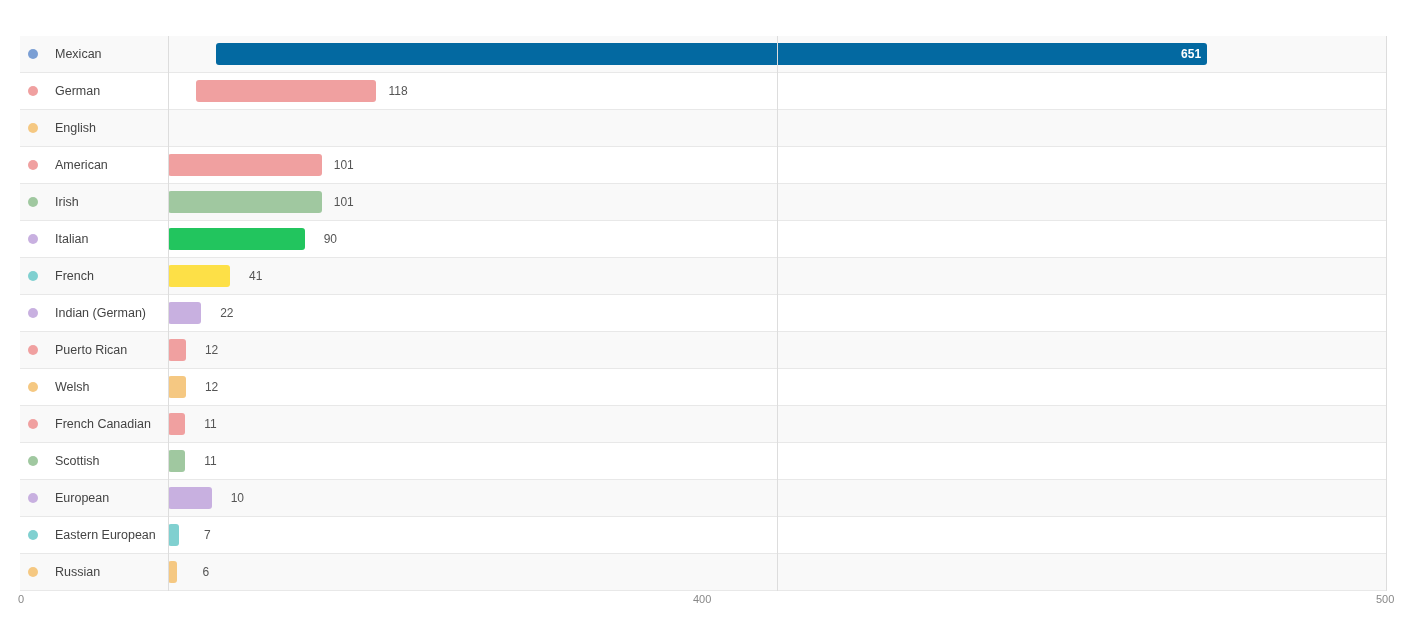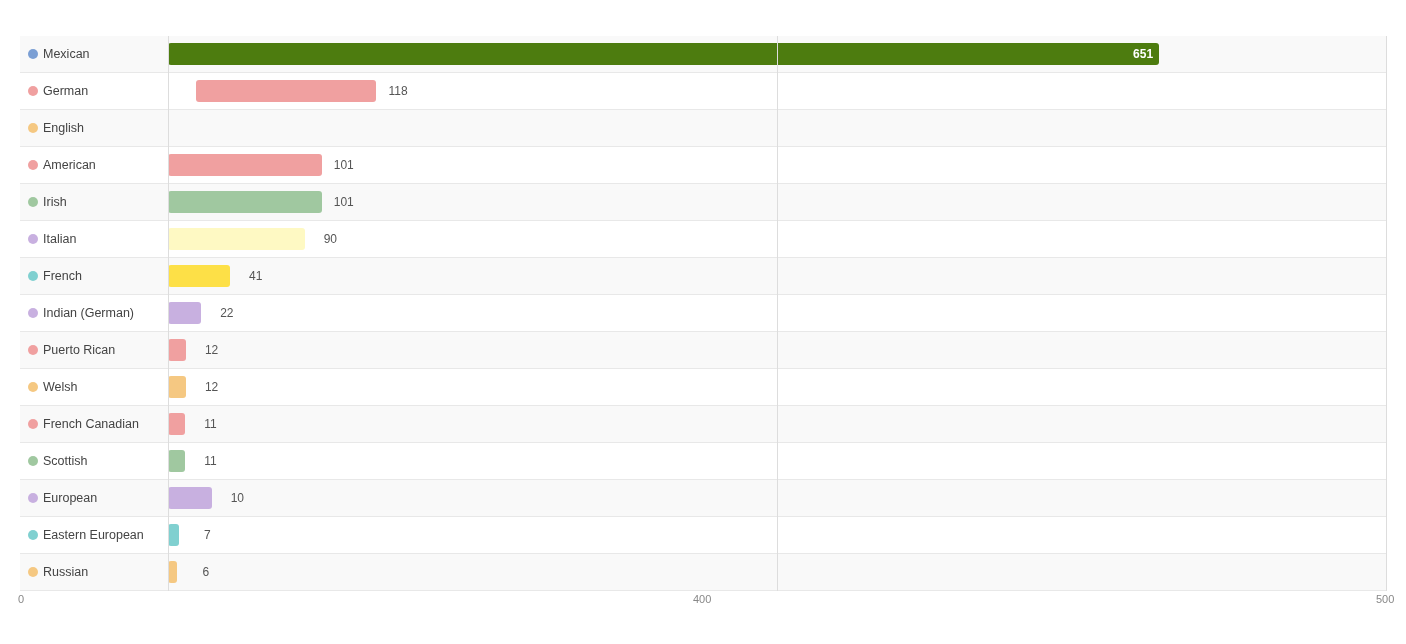--- a/index.html
+++ b/index.html
@@ -42,21 +42,21 @@
     }
     .label {
       width: 148px;
       min-width: 148px;
       font-size: 12.5px;
       color: #444;
       padding-left: 8px;
       padding-right: 6px;
       display: flex;
       align-items: center;
-      gap: 5px;
+      gap: 17px;
     }
     .label-dot {
       width: 10px;
       height: 10px;
       border-radius: 50%;
       flex-shrink: 0;
     }
     .bar-container {
       flex: 1;
       height: 22px;
@@ -108,21 +108,21 @@
 <div class="source-line"></div>
 
 <div class="chart-area" id="chart-area">
   <div class="rows-wrapper" id="rows-wrapper" style="position: relative;">
   <div class="bar-row">
         <div class="label">
           <div class="label-dot" style="background: rgb(123, 159, 212);"></div>
           <span>Mexican</span>
         </div>
         <div class="bar-container">
-          <div class="bar" style="width: 81.375%; background: #4d7c0f;">
+          <div class="bar" style="width: 81.375%; background: #0369a1; margin-left: 48px;">
             <span class="bar-value-inside">651</span>
           </div>
         </div>
       </div>
       <div class="bar-row">
         <div class="label">
           <div class="label-dot" style="background: rgb(240, 160, 160);"></div>
           <span>German</span>
         </div>
         <div class="bar-container">
@@ -158,21 +158,21 @@
             <span class="bar-value">101</span>
           </div>
         </div>
       </div>
       <div class="bar-row">
         <div class="label">
           <div class="label-dot" style="background: rgb(200, 176, 224);"></div>
           <span>Italian</span>
         </div>
         <div class="bar-container">
-          <div class="bar" style="width: 11.25%; background: #fef9c3;">
+          <div class="bar" style="width: 11.25%; background: #22c55e;">
             <span class="bar-value">90</span>
           </div>
         </div>
       </div>
       <div class="bar-row">
         <div class="label">
           <div class="label-dot" style="background: rgb(128, 208, 208);"></div>
           <span>French</span>
         </div>
         <div class="bar-container">

